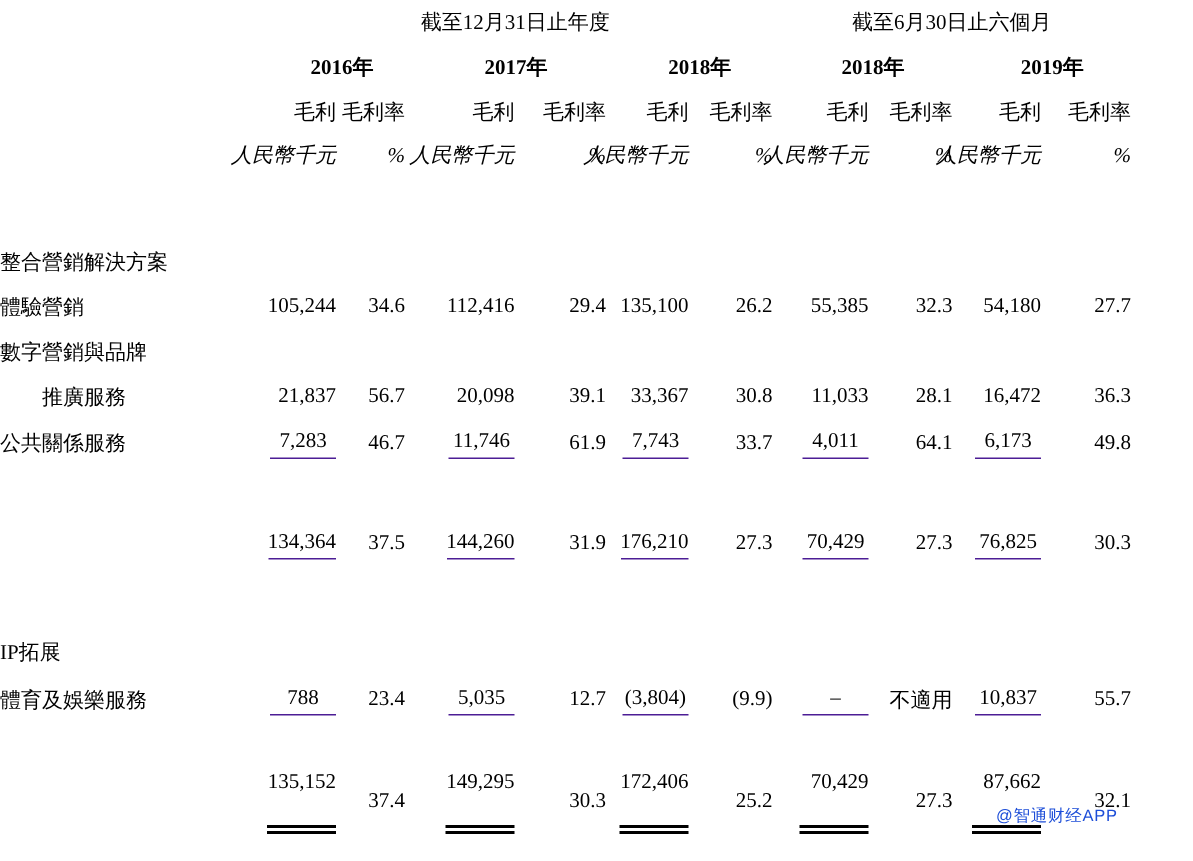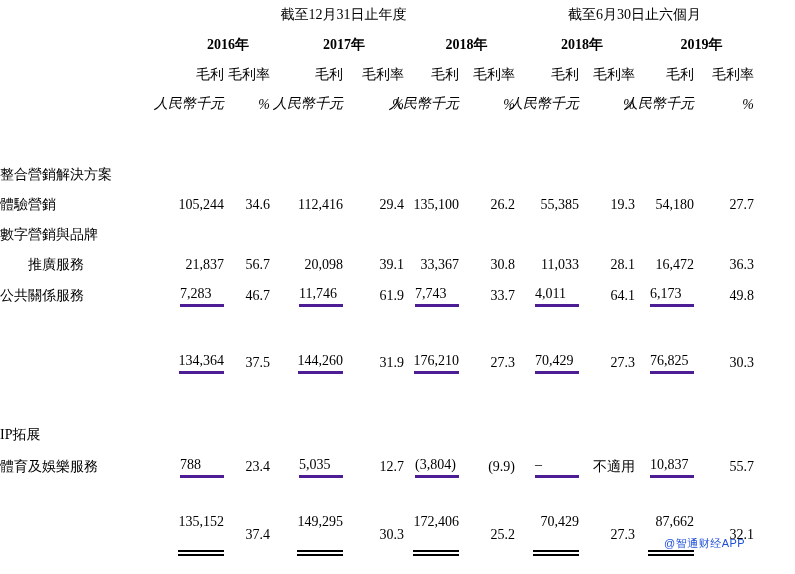--- a/index.html
+++ b/index.html
@@ -20,22 +20,22 @@
   .it  { font-style:italic; }
   .ctr { text-align:center; }
   .num { text-align:right; }
   .lbl { }
   .indent { padding-left:28px; }
   .yr  { text-align:center; padding-left:14px; font-weight:bold; }
   .rel { position:relative; }
   .absr { position:absolute; right:0; bottom:7px; white-space:nowrap; }
   
   .us {
-    display:inline-block; min-width:44px; text-align:left;
-    border-bottom:3px solid #4c1d95; padding-bottom:2px;
+    display:inline-block; min-width:44px; text-align:center;
+    border-bottom:1px solid #4c1d95; padding-bottom:2px;
   }
   
   .uu {
     display:inline-block; min-width:46px; text-align:right;
     border-bottom:6px double #000; padding-bottom:20px;
   }
   .watermark {
     position:absolute; left:664px; top:536px;
     font-family:Liberation Sans, sans-serif;
     font-size:11px; color:#1d4ed8; letter-spacing:0.5px;
@@ -125,21 +125,21 @@
 
     <tr style="height:30px">
       <td class="lbl">體驗營銷</td>
       <td class="num">105,244</td>
       <td class="num">34.6</td>
       <td class="num">112,416</td>
       <td class="num">29.4</td>
       <td class="num">135,100</td>
       <td class="num">26.2</td>
       <td class="num">55,385</td>
-      <td class="num">19.3</td>
+      <td class="num">32.3</td>
       <td class="num">54,180</td>
       <td class="num">27.7</td>
     </tr>
 
     <tr style="height:30px">
       <td colspan="11" class="lbl">數字營銷與品牌</td>
     </tr>
 
     <tr style="height:30px">
       <td class="indent">推廣服務</td>

